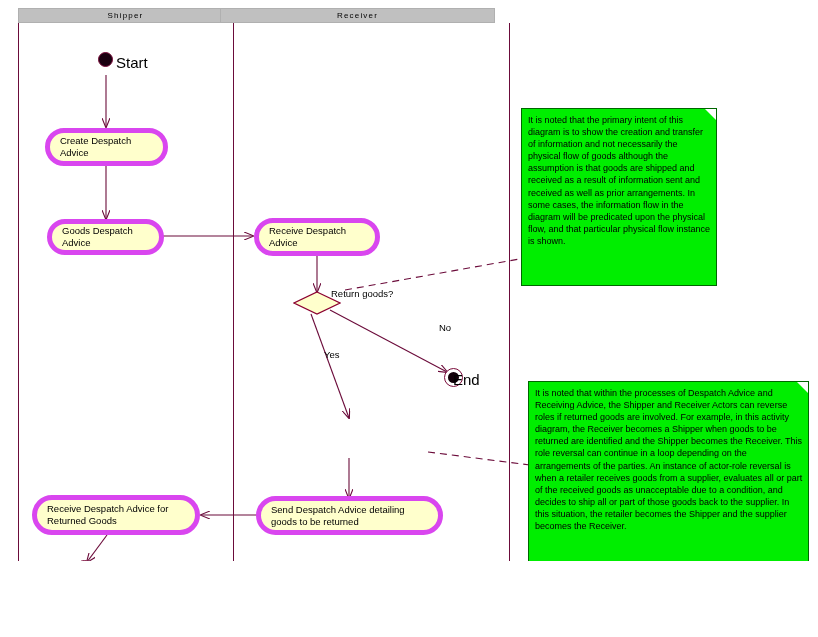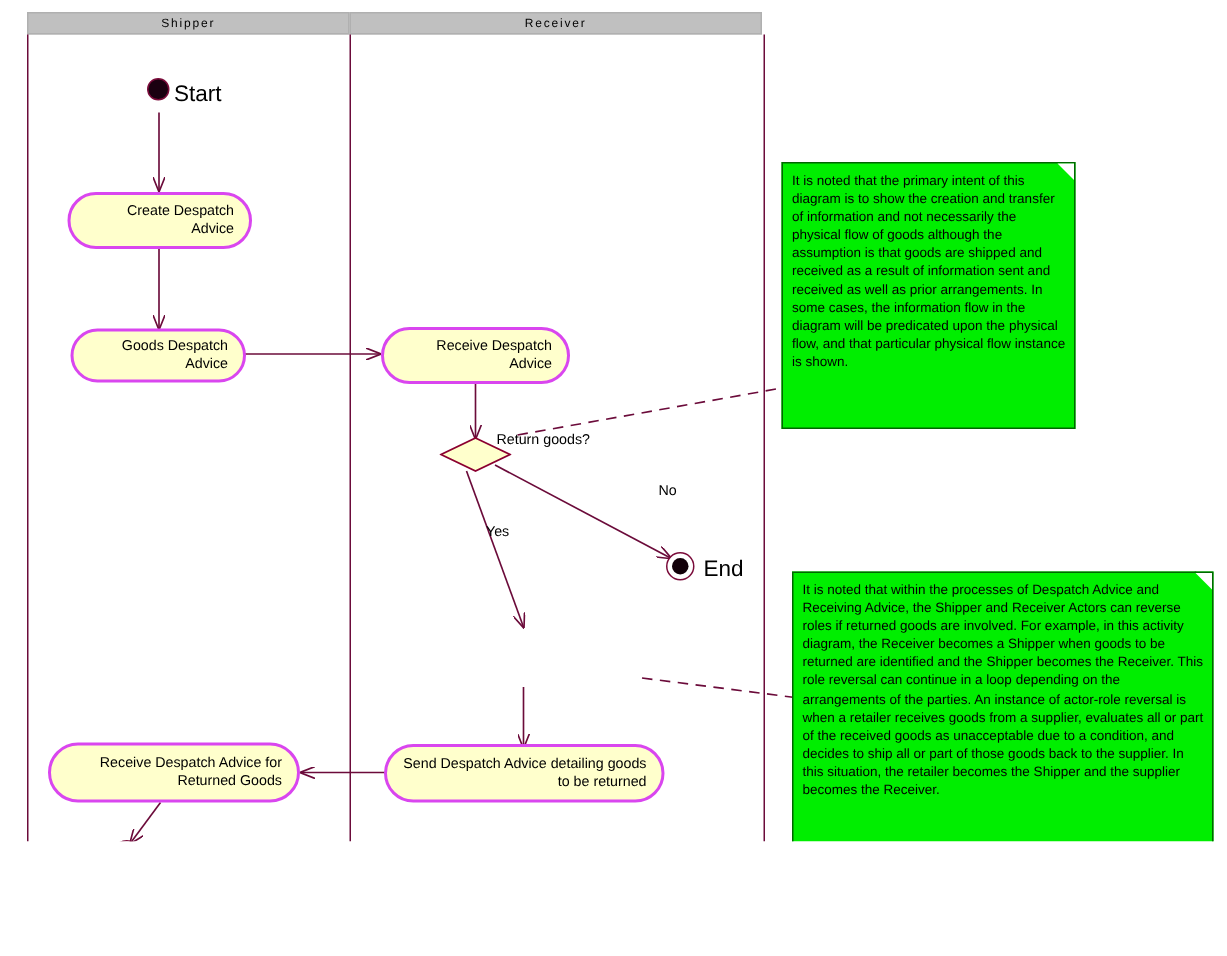--- a/index.html
+++ b/index.html
@@ -36,26 +36,26 @@
   .lane-line {
     position: absolute;
     width: 1px;
     background: #6b0b3a;
   }
   
   .activity {
     position: absolute;
     box-sizing: border-box;
     background: #ffffcc;
-    border: 2px solid #d946ef;
+    border: 5px solid #d946ef;
     border-radius: 999px;
     color: #000000;
     font-size: 9.5px;
     line-height: 12px;
-    text-align: right;
+    text-align: left;
     display: flex;
     align-items: center;
     justify-content: center;
     padding: 0 10px;
     font-family: "Liberation Sans", sans-serif;
   }
   
   .start-node {
     position: absolute;
     width: 15px;
@@ -167,21 +167,21 @@
     <line x1="345" y1="290" x2="525" y2="258" stroke="#6b0b3a" stroke-width="1.1" stroke-dasharray="7,5"></line>
     <line x1="428" y1="452" x2="530" y2="465" stroke="#6b0b3a" stroke-width="1.1" stroke-dasharray="7,5"></line>
 
     <path d="M705,116 L705,127 L716,127" fill="none" stroke="#006600" stroke-width="1"></path>
     <path d="M797,381 L797,392 L808,392" fill="none" stroke="#006600" stroke-width="1"></path>
   </svg>
 
   <div class="lane-header" style="left:18px; width:215px;">
     <span>Shipper</span>
   </div>
-  <div class="lane-header" style="left:233px; width:275px;">
+  <div class="lane-header" style="left:220px; width:275px;">
     <span>Receiver</span>
   </div>
 
   <div class="lane-line" style="left:18px; top:23px; height:609px;"></div>
   <div class="lane-line" style="left:233px; top:23px; height:609px;"></div>
   <div class="lane-line" style="left:509px; top:23px; height:609px;"></div>
 
   <div class="start-node" style="left:98px; top:52px;"></div>
   <div class="node-label" style="left:116px; top:54px;">Start</div>
 
@@ -208,21 +208,21 @@
     <svg width="48" height="24" viewBox="0 0 48 24">
       <polygon points="24,1 47,12 24,23 1,12" fill="#ffffcc" stroke="#8b0030" stroke-width="1.2"></polygon>
     </svg>
   </div>
   <div class="edge-label" style="left:331px; top:288px;">Return goods?</div>
 
   <div class="edge-label" style="left:409px; top:322px;padding-left:30px;">No</div>
   <div class="edge-label" style="left:324px; top:349px;">Yes</div>
 
   <div class="final-node" style="left:444px; top:368px;"></div>
-  <div class="node-label" style="left:469px; top:371px;">End</div>
+  <div class="node-label" style="left:453px; top:371px;">End</div>
 
 
   <div class="activity" style="left:256px; top:496px; width:187px; height:39px;">
     <span>Send Despatch Advice detailing goods to be returned</span>
   </div>
 
   <div class="note" style="left:521px; top:108px; width:196px; height:178px;">
     <span>It is noted that the primary intent of this diagram is to show the creation and transfer of information and not necessarily the physical flow of goods although the assumption is that goods are shipped and received as a result of information sent and received as well as prior arrangements.  In some cases, the information flow in the diagram will be predicated upon the physical flow, and that particular physical flow instance is shown.</span>
     <span class="note-fold"></span>
   </div>

